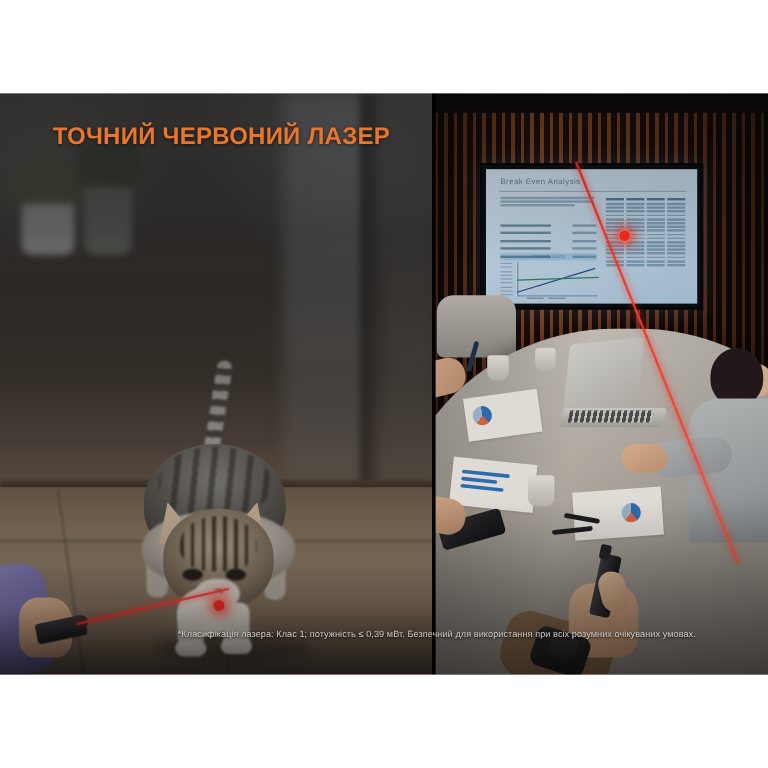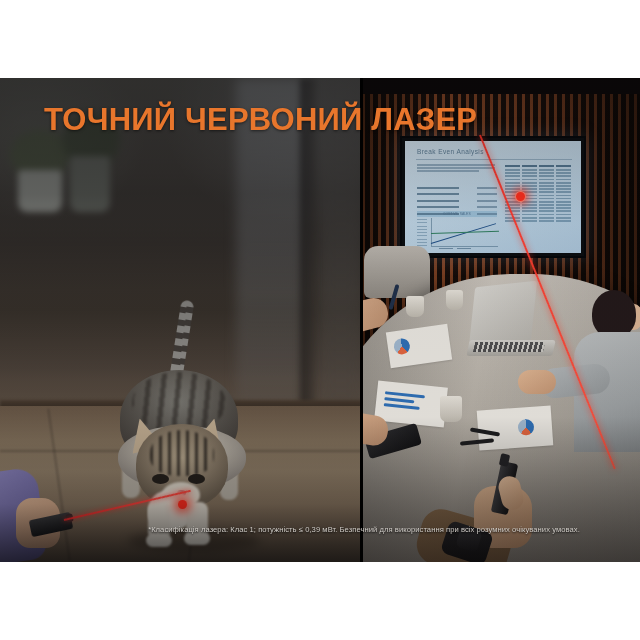--- a/index.html
+++ b/index.html
@@ -225,21 +225,21 @@
     box-shadow:0 0 6px rgba(255,45,25,.8);}
 
   .right-scrim{position:absolute;inset:0;
     background:linear-gradient(180deg,rgba(10,8,8,.30) 0%,rgba(10,8,8,.06) 30%,rgba(10,8,8,.04) 70%,rgba(8,6,6,.55) 100%);}
 
   
   .divider{position:absolute;left:360px;top:0;width:3px;height:484px;background:#000;z-index:6;}
 
   
   .copy{position:absolute;left:44px;top:26px;width:310px;z-index:8;}
-  .headline{font-size:31px;font-weight:bold;letter-spacing:.2px;color:#e8762c;margin:0 0 12px 0;
+  .headline{font-size:20px;font-weight:bold;letter-spacing:.2px;color:#e8762c;margin:0 0 12px 0;
     line-height:1.05;white-space:nowrap;text-shadow:0 1px 3px rgba(0,0,0,.55);}
   .body{font-size:11.6px;line-height:1.52;color:#e9e7e4;margin:0;
     text-shadow:0 1px 3px rgba(0,0,0,.75);}
 
   
   .footnote{position:absolute;left:0;top:440px;width:640px;z-index:9;text-align:center;margin-left:44px;}
   .footnote span{font-size:7.6px;color:#cfcbc6;letter-spacing:.06px;
     text-shadow:0 1px 2px rgba(0,0,0,.9);}
 </style>
 </head>

